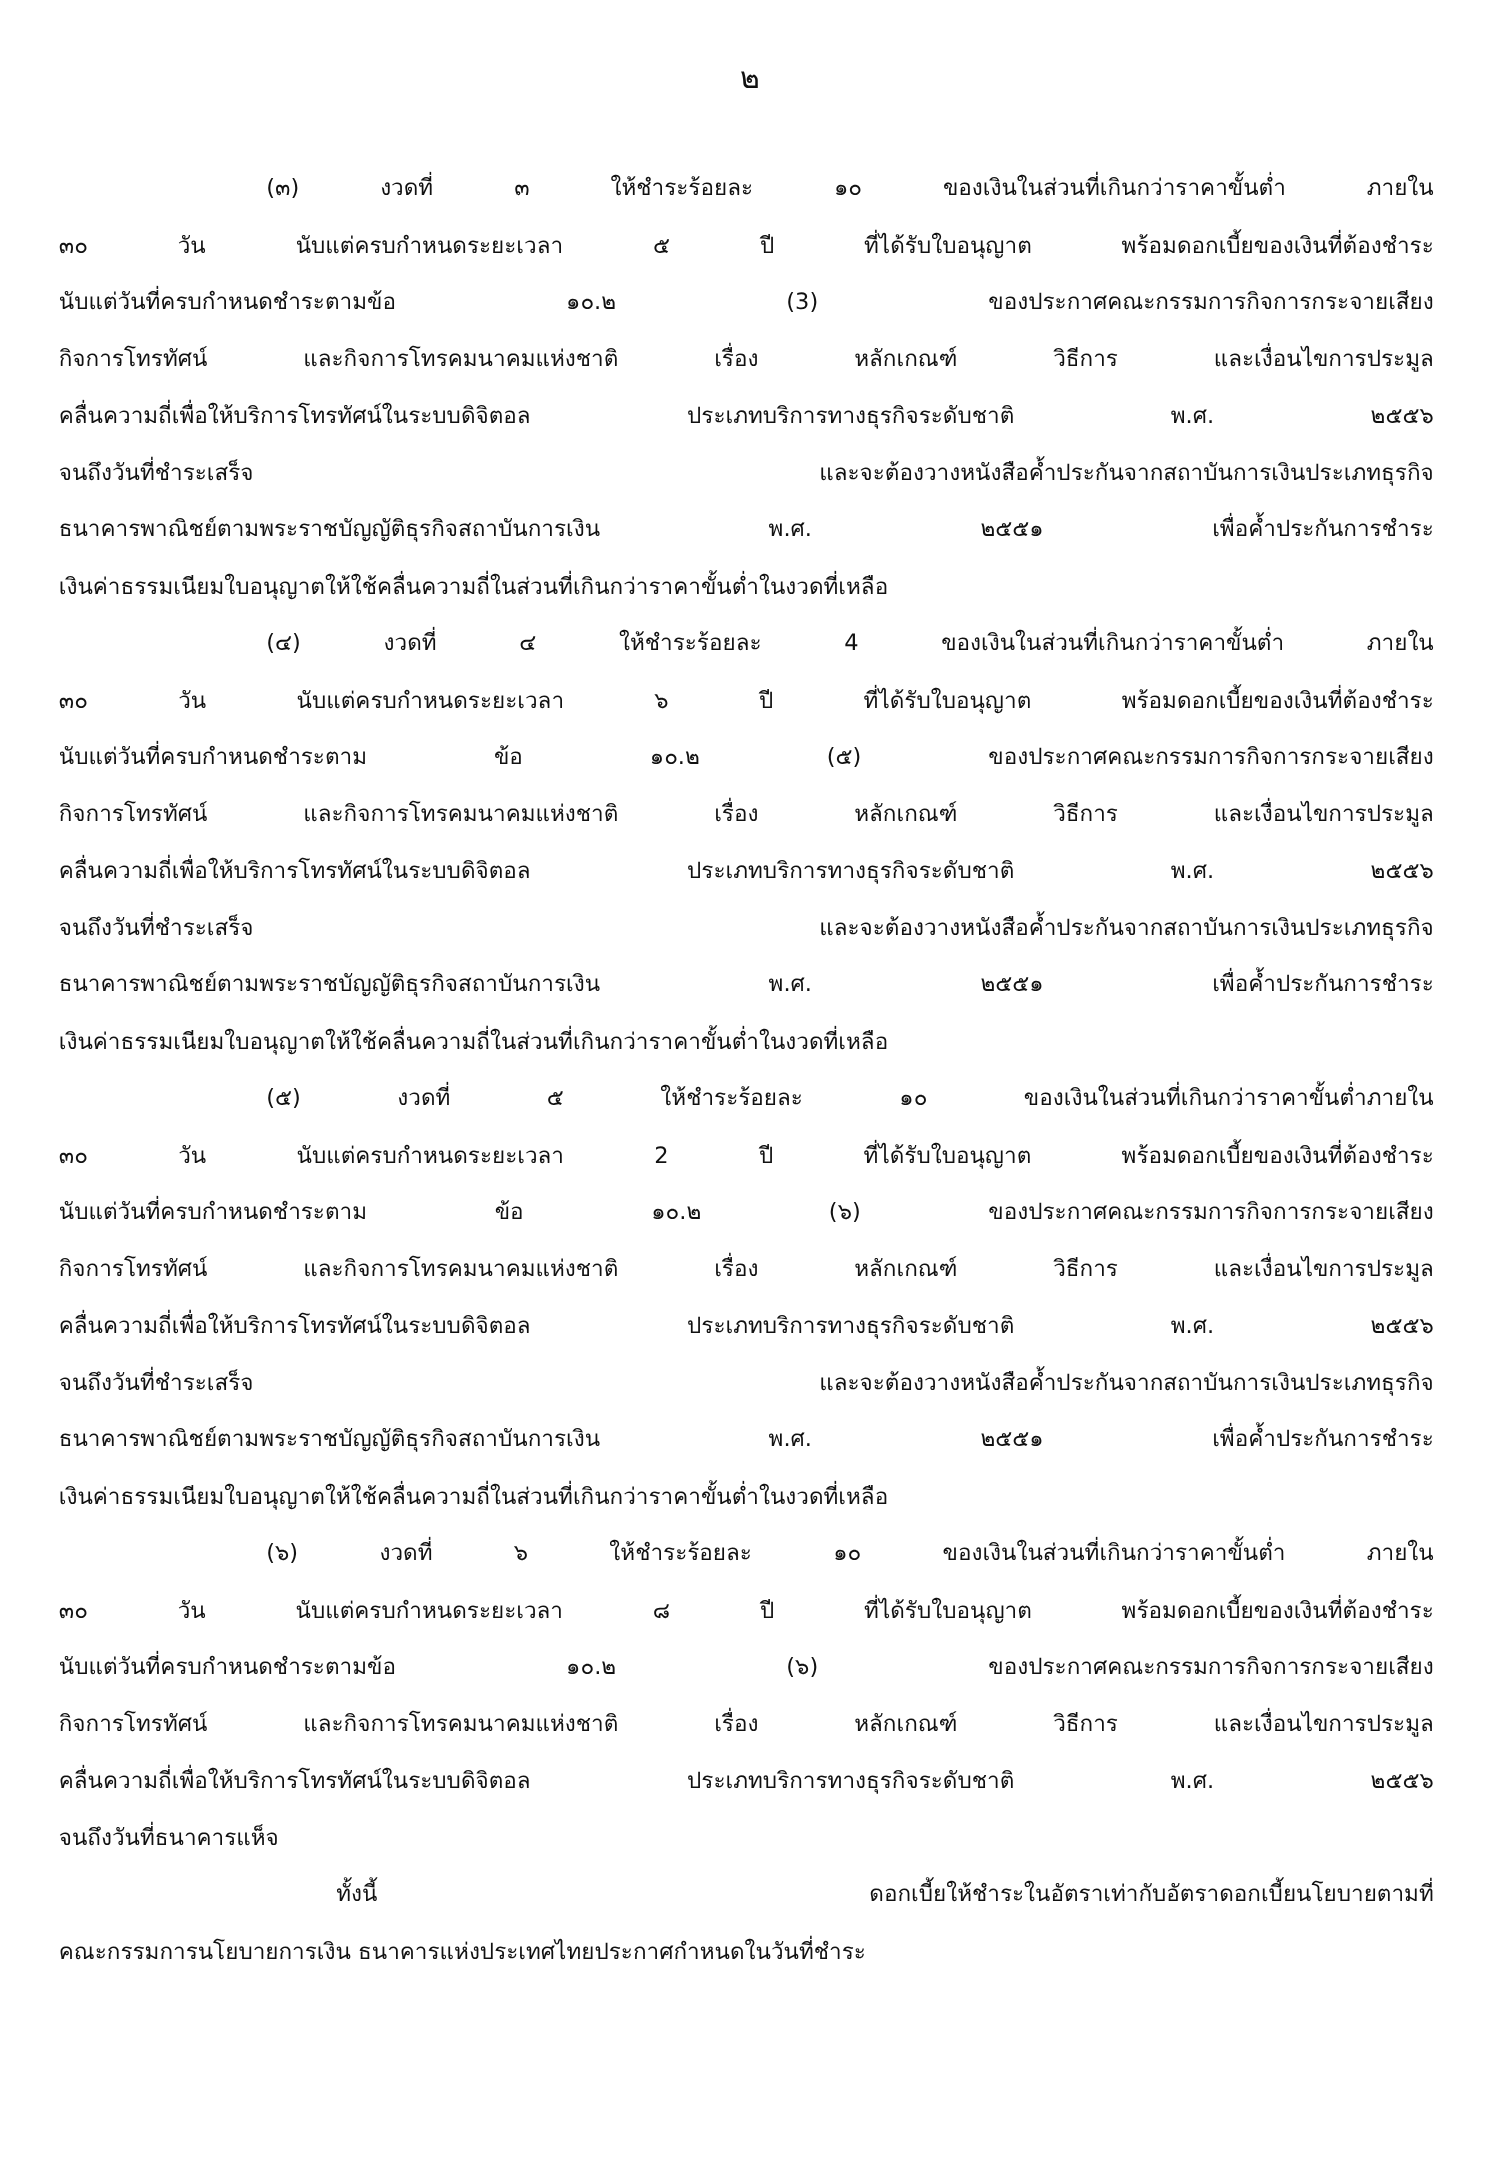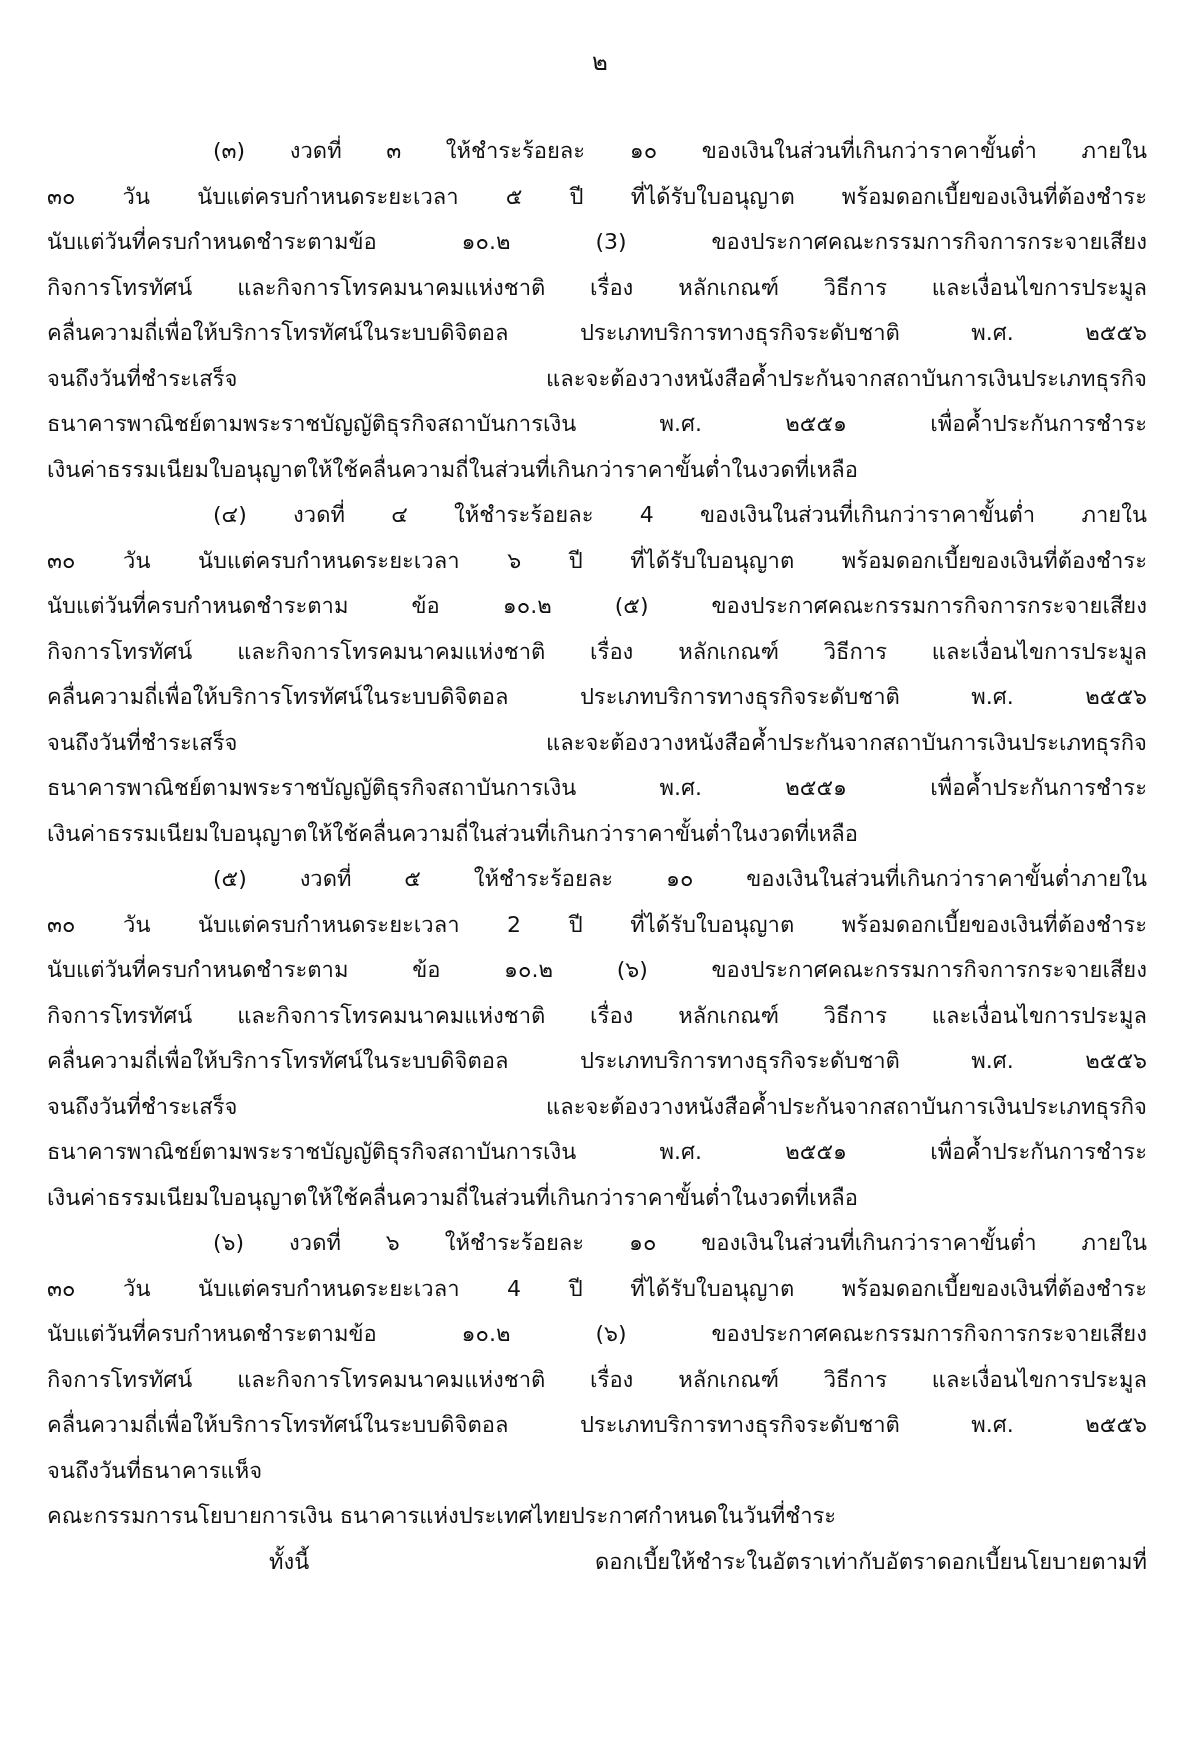--- a/index.html
+++ b/index.html
@@ -25,21 +25,21 @@
       line-height: 40px;
     }
     .doc-body {
       position: absolute;
       top: 128px;
       left: 47px;
       width: 1100px;
     }
     .para {
       margin: 0;
-      font-size: 22px;
+      font-size: 18px;
       line-height: 45.5px;
       text-align: justify;
       text-justify: inter-character;
     }
     .line {
       display: block;
       white-space: nowrap;
       text-align: justify;
       text-align-last: justify;
       height: 45.5px;
@@ -89,25 +89,25 @@
     <span class="line">นับแต่วันที่ครบกำหนดชำระตาม ข้อ ๑๐.๒ (๖) ของประกาศคณะกรรมการกิจการกระจายเสียง</span>
     <span class="line">กิจการโทรทัศน์ และกิจการโทรคมนาคมแห่งชาติ เรื่อง หลักเกณฑ์ วิธีการ และเงื่อนไขการประมูล</span>
     <span class="line">คลื่นความถี่เพื่อให้บริการโทรทัศน์ในระบบดิจิตอล ประเภทบริการทางธุรกิจระดับชาติ พ.ศ. ๒๕๕๖</span>
     <span class="line">จนถึงวันที่ชำระเสร็จ และจะต้องวางหนังสือค้ำประกันจากสถาบันการเงินประเภทธุรกิจ</span>
     <span class="line">ธนาคารพาณิชย์ตามพระราชบัญญัติธุรกิจสถาบันการเงิน พ.ศ. ๒๕๕๑ เพื่อค้ำประกันการชำระ</span>
     <span class="line last">เงินค่าธรรมเนียมใบอนุญาตให้ใช้คลื่นความถี่ในส่วนที่เกินกว่าราคาขั้นต่ำในงวดที่เหลือ</span>
   </div>
 
   <div class="para">
     <span class="line first">(๖) งวดที่ ๖ ให้ชำระร้อยละ ๑๐ ของเงินในส่วนที่เกินกว่าราคาขั้นต่ำ ภายใน</span>
-    <span class="line">๓๐ วัน นับแต่ครบกำหนดระยะเวลา 4 ปี ที่ได้รับใบอนุญาต พร้อมดอกเบี้ยของเงินที่ต้องชำระ</span>
+    <span class="line">๓๐ วัน นับแต่ครบกำหนดระยะเวลา ๘ ปี ที่ได้รับใบอนุญาต พร้อมดอกเบี้ยของเงินที่ต้องชำระ</span>
     <span class="line">นับแต่วันที่ครบกำหนดชำระตามข้อ ๑๐.๒ (๖) ของประกาศคณะกรรมการกิจการกระจายเสียง</span>
     <span class="line">กิจการโทรทัศน์ และกิจการโทรคมนาคมแห่งชาติ เรื่อง หลักเกณฑ์ วิธีการ และเงื่อนไขการประมูล</span>
     <span class="line">คลื่นความถี่เพื่อให้บริการโทรทัศน์ในระบบดิจิตอล ประเภทบริการทางธุรกิจระดับชาติ พ.ศ. ๒๕๕๖</span>
     <span class="line last">จนถึงวันที่ธนาคารแห็จ</span>
   </div>
 
   <div class="para">
+    <span class="line first-deep">ทั้งนี้ ดอกเบี้ยให้ชำระในอัตราเท่ากับอัตราดอกเบี้ยนโยบายตามที่</span>
     <span class="line last">คณะกรรมการนโยบายการเงิน ธนาคารแห่งประเทศไทยประกาศกำหนดในวันที่ชำระ</span>
-    <span class="line first-deep">ทั้งนี้ ดอกเบี้ยให้ชำระในอัตราเท่ากับอัตราดอกเบี้ยนโยบายตามที่</span>
   </div>
 
 </div>
 
 </body></html>

